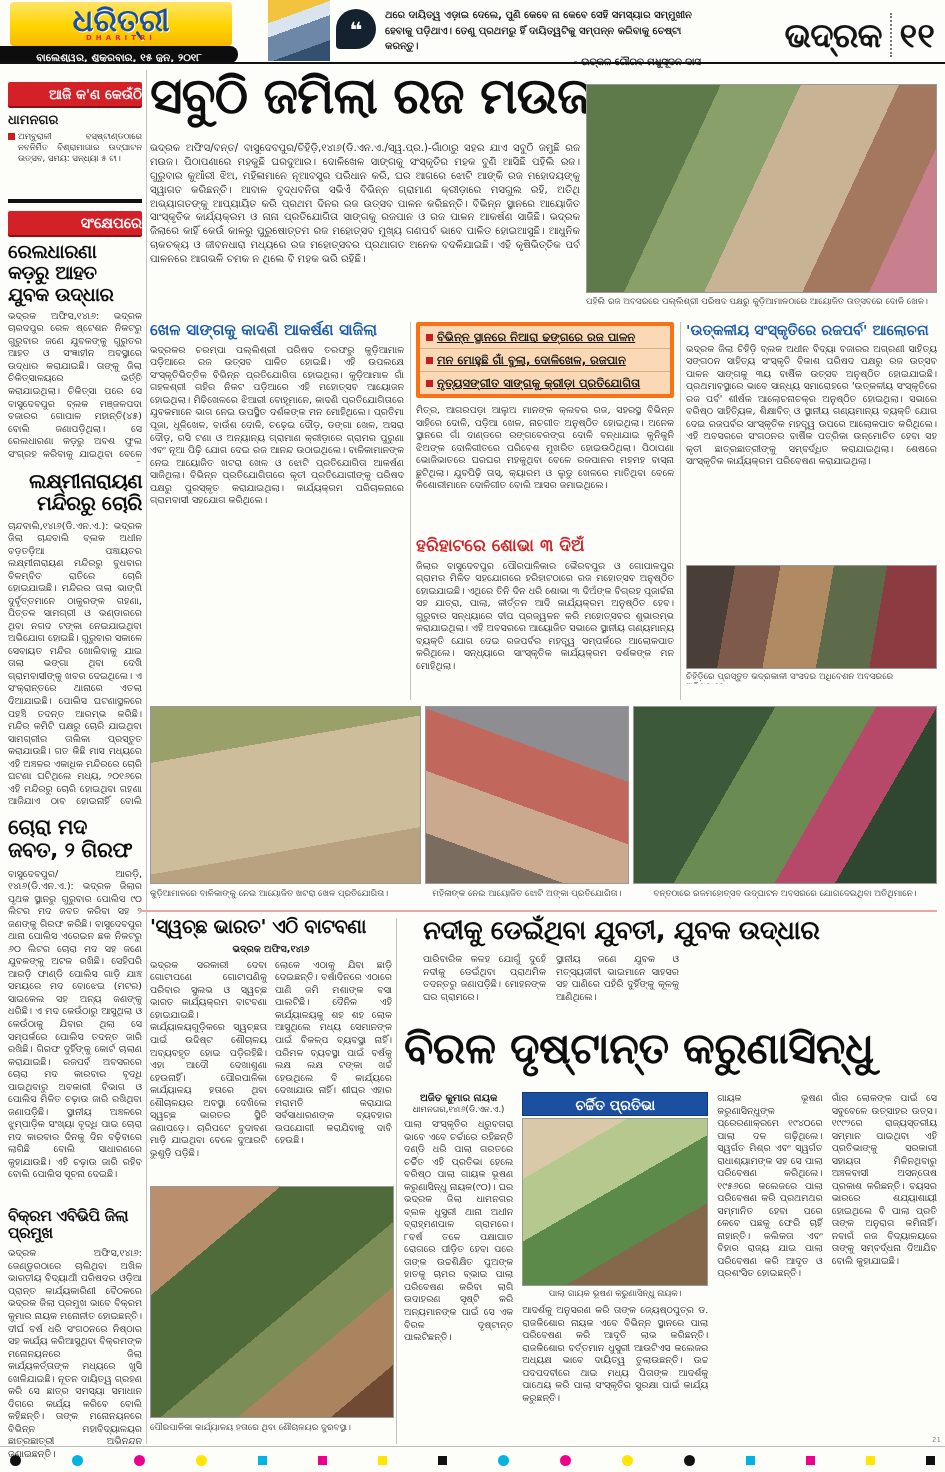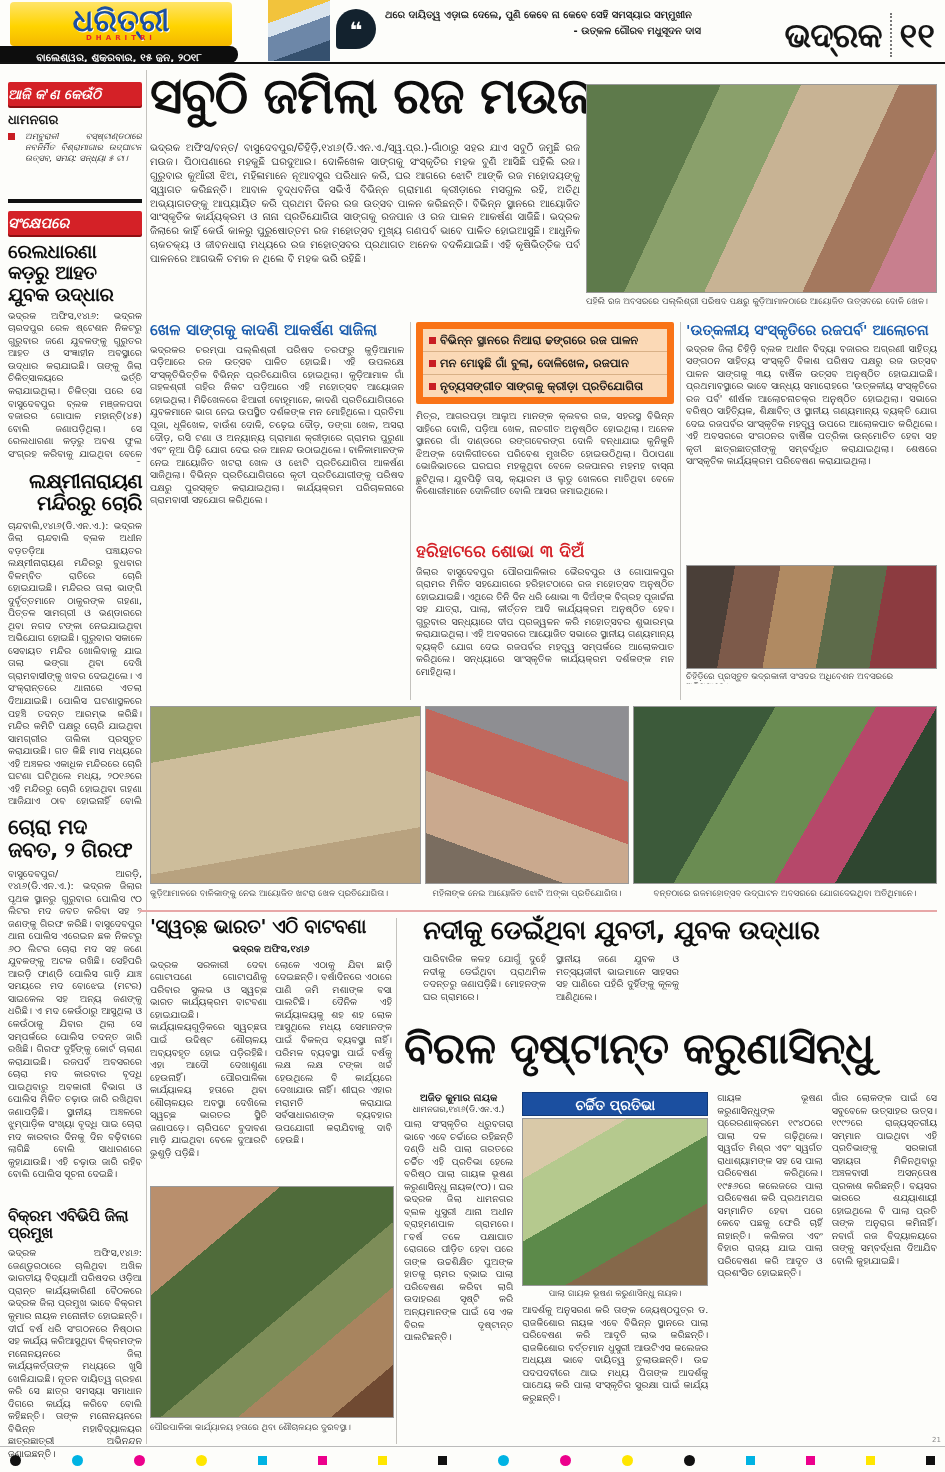--- a/index.html
+++ b/index.html
@@ -6,21 +6,21 @@
   html,body { background:#e9e9e6; }
   body { font-family:"DejaVu Sans","Liberation Sans",sans-serif; }
   #page { position:relative; width:945px; height:1472px; margin:0 auto; background:#fdfdfa; overflow:hidden; color:#161616; }
   .abs { position:absolute; }
   .jp { text-align:justify; line-height:1.32; color:#222; overflow:hidden; }
   .sm { font-size:9.5px; }
   .xs { font-size:8.5px; }
   .cap { font-size:8.7px; color:#333; line-height:1.2; overflow:hidden; }
   .photo { background:#b9b2a4; overflow:hidden; border:1px solid #999; }
   .hl { font-weight:bold; color:#0e0e0e; line-height:1.12; letter-spacing:-0.5px; }
-  .redbox { background:#d42127; color:#fff; font-weight:bold; text-align:left; border-radius:2px; box-shadow:0 2px 0 #8e0f12;font-style:italic; }
+  .redbox { background:#d42127; color:#fff; font-weight:bold; text-align:right; border-radius:2px; box-shadow:0 2px 0 #8e0f12; }
   .bluehead { color:#1b5cad; font-weight:bold; line-height:1.15; }
   .redhead { color:#d42127; font-weight:bold; line-height:1.15; }
   .vrule { width:1px; background:#c4c2bd; }
   .hrule { background:#111; }
   .dateline { font-weight:bold; }
   .bullet-row { display:flex; align-items:flex-start; gap:4px; padding:4px 6px; border-bottom:1px solid #d9b187; }
   .bullet-row:last-child { border-bottom:none; }
   .sqbullet { width:7px; height:7px; background:#c81d23; margin-top:4px; flex:0 0 auto; }
   .regdot { width:11px; height:11px; border-radius:50%; display:inline-block; }
   .regsq { width:9px; height:9px; display:inline-block; }
@@ -35,38 +35,39 @@
       <div style="font-size:31px;font-weight:bold;color:#1b4fa0;line-height:36px;text-shadow:1px 1px 0 #fff;">ଧରିତ୍ରୀ</div>
       <div style="font-size:7px;font-weight:bold;color:#e8262a;letter-spacing:4px;margin-top:-4px;">DHARITRI</div>
     </div>
     <div class="abs" style="left:0;top:46px;width:238px;height:17px;background:#0d0d0d;border-radius:0 8px 8px 0;color:#fff;text-align:center;">
       <span style="font-size:10.5px;font-weight:bold;line-height:17px;">ବାଲେଶ୍ୱର, ଶୁକ୍ରବାର, ୧୫ ଜୁନ, ୨୦୧୮</span>
     </div>
     <div class="abs photo" style="left:268px;top:0;width:62px;height:61px;background:linear-gradient(160deg,#f2c33c 0 28%,#d9e4ee 28% 45%,#6d87a8 45% 75%,#35506e 75%);border:none;"></div>
     <div class="abs" style="left:336px;top:9px;width:40px;height:40px;border-radius:50% 50% 50% 4px;background:#13222e;color:#fff;text-align:center;font-size:22px;line-height:44px;font-weight:bold;">❝</div>
     <div class="abs" style="left:385px;top:7px;width:330px;height:54px;font-size:10px;font-weight:bold;color:#1c1c1c;line-height:1.55;">
       <div>ଥରେ ଦାୟିତ୍ୱ ଏଡ଼ାଇ ଦେଲେ, ପୁଣି କେବେ ନା କେବେ ସେହି ସମସ୍ୟାର ସମ୍ମୁଖୀନ</div>
+      <div>ହେବାକୁ ପଡ଼ିଥାଏ। ତେଣୁ ପ୍ରଥମରୁ ହିଁ ଦାୟିତ୍ୱଟିକୁ ସମ୍ପନ୍ନ କରିବାକୁ ଚେଷ୍ଟା କରନ୍ତୁ।</div>
       <div style="text-align:right;padding-right:14px;">- ଉତ୍କଳ ଗୌରବ ମଧୁସୂଦନ ଦାସ</div>
     </div>
     <div class="abs" style="right:10px;top:10px;height:50px;display:flex;align-items:center;gap:8px;">
       <span style="font-size:34px;font-weight:bold;letter-spacing:-1px;">ଭଦ୍ରକ</span>
       <span style="width:0;height:44px;border-left:2px dotted #777;"></span>
       <span style="font-size:34px;font-weight:bold;">୧୧</span>
     </div>
     <div class="abs hrule" style="left:0;top:62px;width:945px;height:2px;"></div>
   </div>
 
   <div class="abs vrule" style="left:146px;top:70px;height:1374px;"></div>
 
   <div class="abs" style="left:8px;top:82px;width:134px;">
     <div class="redbox" style="height:24px;">
       <span style="font-size:13.5px;line-height:24px;">ଆଜି କ'ଣ କେଉଁଠି</span>
     </div>
     <div style="font-size:13px;font-weight:bold;margin-top:6px;">ଧାମନଗର</div>
-    <div style="display:flex;gap:10px;margin-top:3px;font-style:italic;">
+    <div style="display:flex;gap:3px;margin-top:3px;">
       <span class="sqbullet" style="margin-top:2px;"></span>
       <span class="jp xs" style="width:124px;height:56px;">ଅମ୍ବୁରାଳୀ ବସ୍‌ଷ୍ଟାଣ୍ଡଠାରେ ନବନିର୍ମିତ ବିଶ୍ରାମାଗାର ଉଦ୍‌ଘାଟନ ଉତ୍ସବ, ସମୟ: ସନ୍ଧ୍ୟା ୫ ଟା।</span>
     </div>
     <div class="hrule" style="height:4px;margin:12px 0 8px;"></div>
 
     <div class="redbox" style="height:24px;">
       <span style="font-size:14.5px;line-height:24px;">ସଂକ୍ଷେପରେ</span>
     </div>
     <div class="hl" style="font-size:19px;margin-top:6px;">ରେଲଧାରଣା କଡ଼ରୁ ଆହତ ଯୁବକ ଉଦ୍ଧାର</div>
     <div class="jp sm" style="height:152px;margin-top:5px;">ଭଦ୍ରକ ଅଫିସ,୧୪ା୬: ଭଦ୍ରକ ଚାରଦପୁର ରେଳ ଷ୍ଟେଶନ ନିକଟରୁ ଗୁରୁବାର ଜଣେ ଯୁବକଙ୍କୁ ଗୁରୁତର ଆହତ ଓ ସଂଜ୍ଞାହୀନ ଅବସ୍ଥାରେ ଉଦ୍ଧାର କରାଯାଇଛି। ତାଙ୍କୁ ଜିଲା ଚିକିତ୍ସାଳୟରେ ଭର୍ତ୍ତି କରାଯାଇଥିଲା। ଚିକିତ୍ସା ପରେ ସେ ବାସୁଦେବପୁର ବ୍ଲକ ମଞ୍ଜଳପଦା ବଜାରର ଗୋପାଳ ମହାନ୍ତି(୪୫) ବୋଲି ଜଣାପଡ଼ିଥିଲା। ସେ ରେଲଧାରଣା କଡ଼ରୁ ଅବଶ ଫୁଲ ସଂଗ୍ରହ କରିବାକୁ ଯାଇଥିବା ବେଳେ ହେଳେ ପ୍ରତାପ କୁମାର ମହାନ୍ତି ତାଙ୍କୁ ଉଦ୍ଧାର କରି ଜିଲା ଚିକିତ୍ସାଳୟରେ ଭର୍ତ୍ତି କରିଥିଲେ।</div>
@@ -90,21 +91,21 @@
 
   <div class="abs vrule" style="left:410px;top:322px;height:378px;"></div>
   <div class="abs vrule" style="left:680px;top:322px;height:378px;"></div>
 
   <div class="abs" style="left:150px;top:322px;width:254px;">
     <div class="bluehead" style="font-size:15.5px;">ଖେଳ ସାଙ୍ଗକୁ କାଦଣି ଆକର୍ଷଣ ସାଜିଲା</div>
     <div class="jp sm" style="height:352px;margin-top:4px;">ଭଦ୍ରକର ଚରମ୍ପା ପଲ୍ଲିଶ୍ରୀ ପରିଷଦ ତରଫରୁ କୁଡ଼ିଆମାଳ ପଡ଼ିଆରେ ରଜ ଉତ୍ସବ ପାଳିତ ହୋଇଛି। ଏହି ଉପଲକ୍ଷେ ସଂସ୍କୃତିଭିତ୍ତିକ ବିଭିନ୍ନ ପ୍ରତିଯୋଗିତା ହୋଇଥିଲା। କୁଡ଼ିଆମାଳ ଗାଁ ଗହଳଶ୍ରୀ ଗହିର ନିକଟ ପଡ଼ିଆରେ ଏହି ମହୋତ୍ସବ ଆୟୋଜନ ହୋଇଥିଲା। ମିଢିଖେଳରେ ଝିଆରୀ ବୋହୂମାନେ, କାଦଣି ପ୍ରତିଯୋଗିତାରେ ଯୁବକମାନେ ଭାଗ ନେଇ ଉପସ୍ଥିତ ଦର୍ଶକଙ୍କ ମନ ମୋହିଥିଲେ। ପ୍ରତିମା ପୂଜା, ଧୂଳିଖେଳ, ବାଉଁଶ ଦୋଳି, ଚଢ଼େଇ ଦୌଡ଼, ଡଙ୍ଗା ଖେଳ, ଅସରା ଦୌଡ଼, ରସି ଟଣା ଓ ଅନ୍ୟାନ୍ୟ ଗ୍ରାମାଣ କ୍ରୀଡ଼ାରେ ଗ୍ରାମର ପୁରୁଣା ଏବଂ ନୂଆ ପିଢ଼ି ଯୋଗ ଦେଇ ରଜ ଆନନ୍ଦ ଉଠାଇଥିଲେ। ବାଳିକାମାନଙ୍କ ନେଇ ଆୟୋଜିତ ଖଟରା ଖେଳ ଓ ଝୋଟି ପ୍ରତିଯୋଗିତା ଆକର୍ଷଣ ସାଜିଥିଲା। ବିଭିନ୍ନ ପ୍ରତିଯୋଗିତାରେ କୃତୀ ପ୍ରତିଯୋଗୀଙ୍କୁ ପରିଷଦ ପକ୍ଷରୁ ପୁରସ୍କୃତ କରାଯାଇଥିଲା। କାର୍ଯ୍ୟକ୍ରମ ପରିଚାଳନାରେ ଗ୍ରାମବାସୀ ସହଯୋଗ କରିଥିଲେ।</div>
   </div>
 
   <div class="abs" style="left:416px;top:322px;width:258px;">
-    <div style="background:#fbd9b6;border:7px solid #f97316;border-radius:2px;">
+    <div style="background:#fbd9b6;border:4px solid #f97316;border-radius:2px;text-decoration:underline;">
       <div class="bullet-row">
         <span class="sqbullet"></span>
         <span style="font-weight:bold;font-size:11.5px;">ବିଭିନ୍ନ ସ୍ଥାନରେ ନିଆରା ଢଙ୍ଗରେ ରଜ ପାଳନ</span>
       </div>
       <div class="bullet-row">
         <span class="sqbullet"></span>
         <span style="font-weight:bold;font-size:11.5px;">ମନ ମୋହୁଛି ଗାଁ ବୁଲା, ଦୋଳିଖେଳ, ରଜପାନ</span>
       </div>
       <div class="bullet-row">
         <span class="sqbullet"></span>

